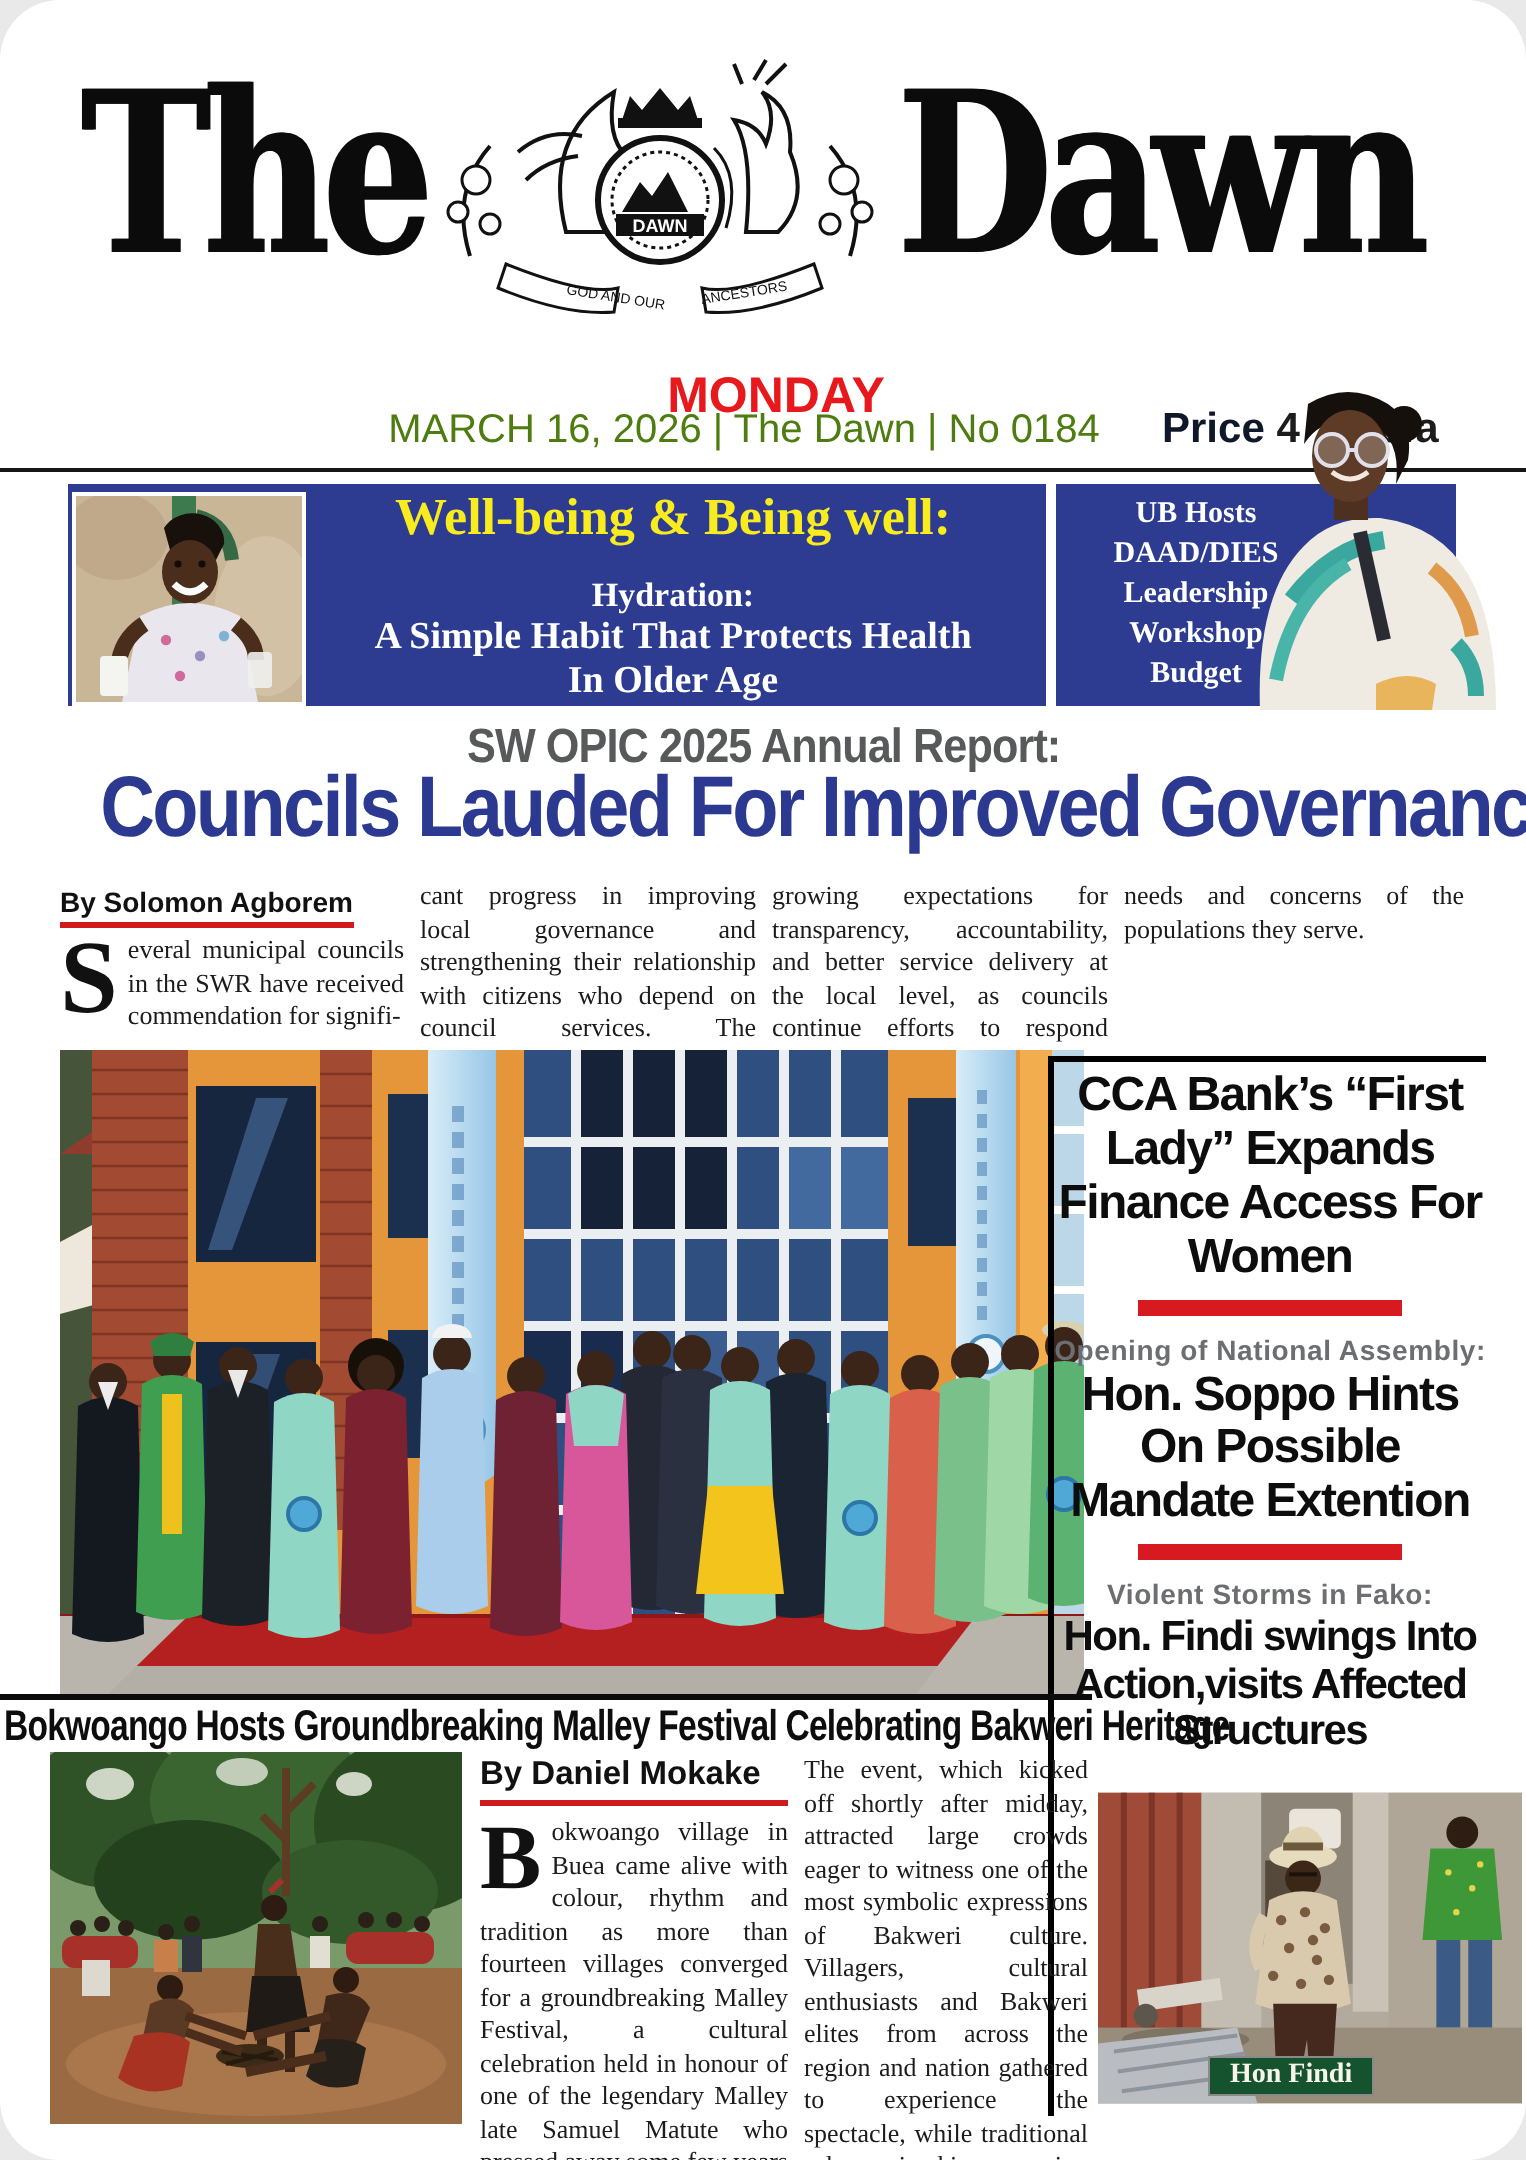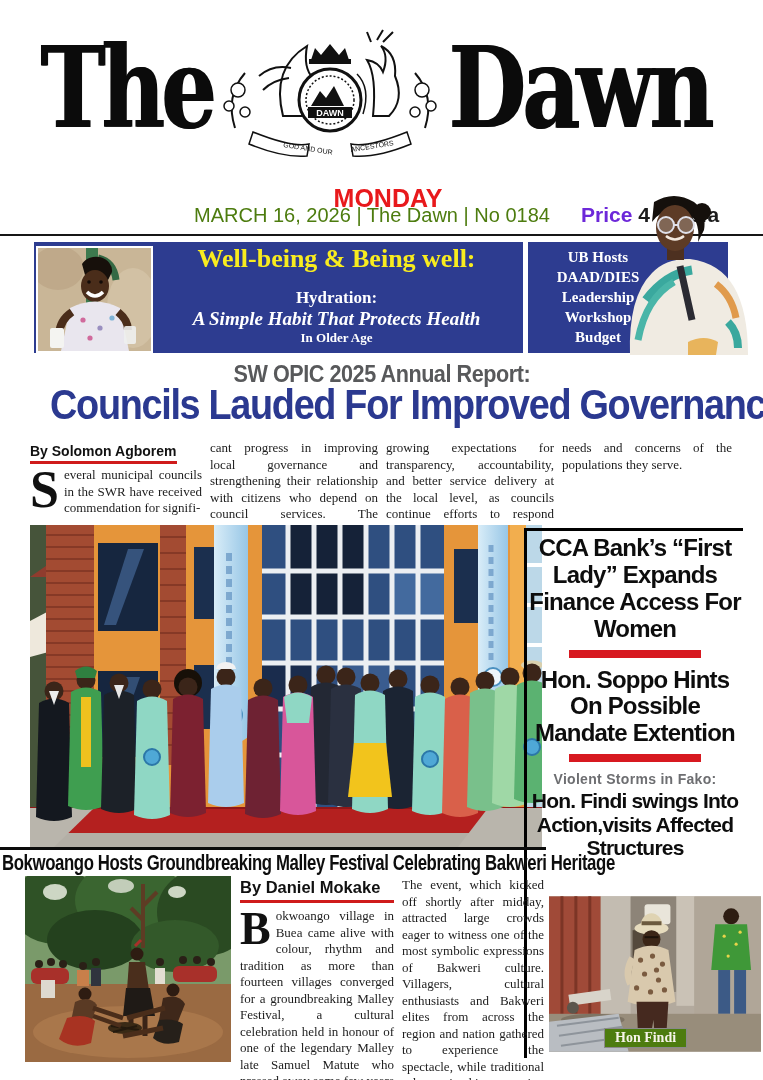--- a/index.html
+++ b/index.html
@@ -1,48 +1,48 @@
 <!DOCTYPE html>
 <html><head>
 <meta charset="utf-8">
 <style>
   html,body{margin:0;padding:0;background:#e9e9e9;}
   #page{position:relative;width:763px;height:1080px;background:#ffffff;margin:0 auto;
-        overflow:hidden;font-family:"Liberation Serif",serif;color:#1c1c1c;}
+        overflow:hidden;font-family:"Liberation Serif",serif;color:#1c1c1c;border-radius:30px;}
   .abs{position:absolute;}
 
   
   .mast-word{font-family:"DejaVu Serif",serif;font-weight:bold;color:#0b0b0b;
              font-size:112px;line-height:1;letter-spacing:-5px;white-space:nowrap;
              text-shadow:1.5px 0 0 #0b0b0b;}
   #mast-the{left:40px;top:32px;transform:scaleX(.78);transform-origin:left top;}
   #mast-dawn{left:448px;top:32px;transform:scaleX(.80);transform-origin:left top;}
 
   
   #monday{left:0;top:184px;width:744px;text-align:center;color:#e8191c;
           font-family:"Liberation Sans",sans-serif;font-weight:bold;font-size:25px;padding-left:16px;}
   #issue-line{left:0;top:204px;width:744px;text-align:center;color:#4d7c0f;
           font-family:"Liberation Sans",sans-serif;font-size:20px;}
   #price-line{left:581px;top:203px;font-family:"Liberation Sans",sans-serif;
           font-weight:bold;font-size:21px;white-space:nowrap;}
-  #price-line .red{color:#6d28d9;}
+  #price-line .red{color:#0f172a;}
   #price-line .gap{display:inline-block;width:32px;}
   #top-rule{left:0;top:234px;width:763px;height:2px;background:#161616;}
 
   
   #banner-main{left:34px;top:242px;width:489px;height:111px;background:#2d3c90;}
   #banner-right{left:528px;top:242px;width:200px;height:111px;background:#2d3c90;}
   #girl-photo{left:36px;top:246px;width:113px;height:103px;border:2px solid #ffffff;}
   #banner-text{left:150px;top:244px;width:373px;text-align:center;}
   #banner-title{color:#f8ec1f;font-family:"Liberation Serif",serif;font-weight:bold;
                 font-size:26px;line-height:1.15;}
   .banner-sub{color:#ffffff;font-family:"Liberation Serif",serif;font-weight:bold;}
   #banner-sub1{font-size:17px;margin-top:14px;}
-  #banner-sub2{font-size:19px;font-style:italic;}
-  #banner-sub3{font-size:13px;}
+  #banner-sub2{font-size:19px;}
+  #banner-sub3{font-size:19px;}
   #banner-right-text{position:absolute;left:6px;top:6px;width:128px;text-align:center;
                 color:#fff;font-family:"Liberation Serif",serif;font-weight:bold;
                 font-size:15px;line-height:1.33;}
   #woman-photo{left:628px;top:192px;width:135px;height:163px;z-index:6;}
 
   
   #lead-kicker{left:0;top:360px;width:763px;text-align:center;}
   #lead-kicker span{display:inline-block;transform:scaleX(.9);color:#58595b;
       font-family:"Liberation Sans",sans-serif;font-weight:bold;font-size:24px;letter-spacing:-.5px;}
   #lead-headline{left:0;top:383px;width:763px;text-align:center;}
@@ -56,21 +56,21 @@
   #lead-col2{left:210px;top:440px;width:168px;}
   #lead-col3{left:386px;top:440px;width:168px;}
   #lead-col4{left:562px;top:440px;width:170px;}
   .dropcap{float:left;font-family:"Liberation Serif",serif;font-weight:bold;color:#111;
       font-size:52px;line-height:42px;margin:2px 5px 0 0;}
 
   
   #main-photo{left:30px;top:525px;width:512px;height:322px;}
   #festival-photo{left:25px;top:876px;width:206px;height:186px;}
   #findi-photo{left:549px;top:896px;width:212px;height:156px;}
-  #findi-label{left:604px;top:1028px;background:#4d7c0f;border:1px solid #8a8a8a;
+  #findi-label{left:604px;top:1028px;background:#14532d;border:1px solid #8a8a8a;
       color:#f7f4ea;font-family:"Liberation Serif",serif;font-weight:bold;font-size:14px;
       padding:1px 10px;z-index:4;}
 
   
   #sidebar{left:524px;top:528px;width:216px;height:527px;border-left:3px solid #000;
       border-top:3px solid #000;text-align:center;}
   .sb-head{font-family:"Liberation Sans",sans-serif;font-weight:bold;color:#0d0d0d;
       letter-spacing:-.8px;line-height:1.12;}
   #sb-h1{font-size:24px;margin:4px 2px 0 2px;}
   #sb-h2{font-size:24px;margin:2px 2px 0 2px;}
@@ -306,20 +306,21 @@
     <use href="#fig" transform="translate(455,170)" color="#79c08b"></use>
     <use href="#fig" transform="translate(480,166)" color="#9fd8a6"></use>
     <ellipse cx="502" cy="140" rx="11" ry="4.5" fill="#d9d0ae"></ellipse>
     <use href="#fig" transform="translate(502,162)" color="#5bb271"></use>
     <circle cx="502" cy="222" r="8" fill="#4fa8d6" stroke="#2b77a8" stroke-width="2"></circle>
   </svg>
 
   <div class="abs" id="sidebar">
     <div class="sb-head" id="sb-h1">CCA Bank’s “First Lady” Expands Finance Access For Women</div>
     <div class="red-bar"></div>
+    <div class="sb-kicker">Opening of National Assembly:</div>
     <div class="sb-head" id="sb-h2">Hon. Soppo Hints On Possible Mandate Extention</div>
     <div class="red-bar"></div>
     <div class="sb-kicker">Violent Storms in Fako:</div>
     <div class="sb-head" id="sb-h3">Hon. Findi swings Into Action,visits Affected Structures</div>
   </div>
 
   <svg class="abs" id="findi-photo" viewBox="0 0 213 156">
     <rect width="213" height="156" fill="#b3aa9e"></rect>
     <rect x="0" y="0" width="52" height="120" fill="#a04a38"></rect>
     <path d="M13,0 V118 M27,0 V118 M41,0 V118" stroke="#7c3526" stroke-width="3"></path>

